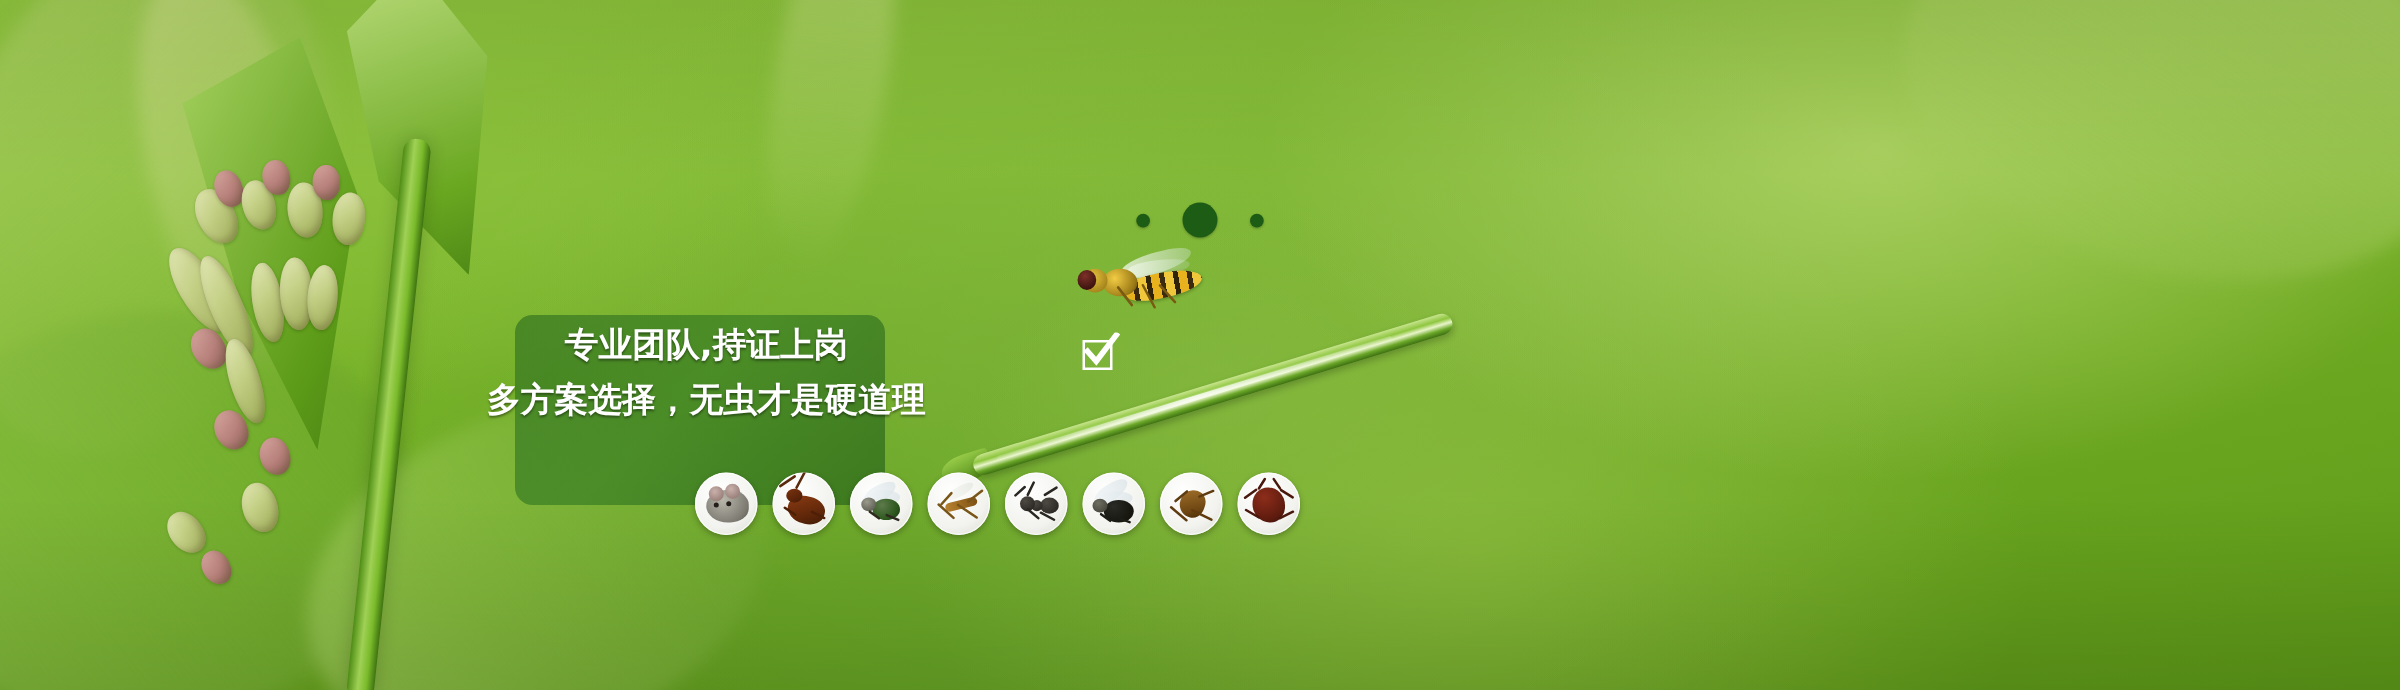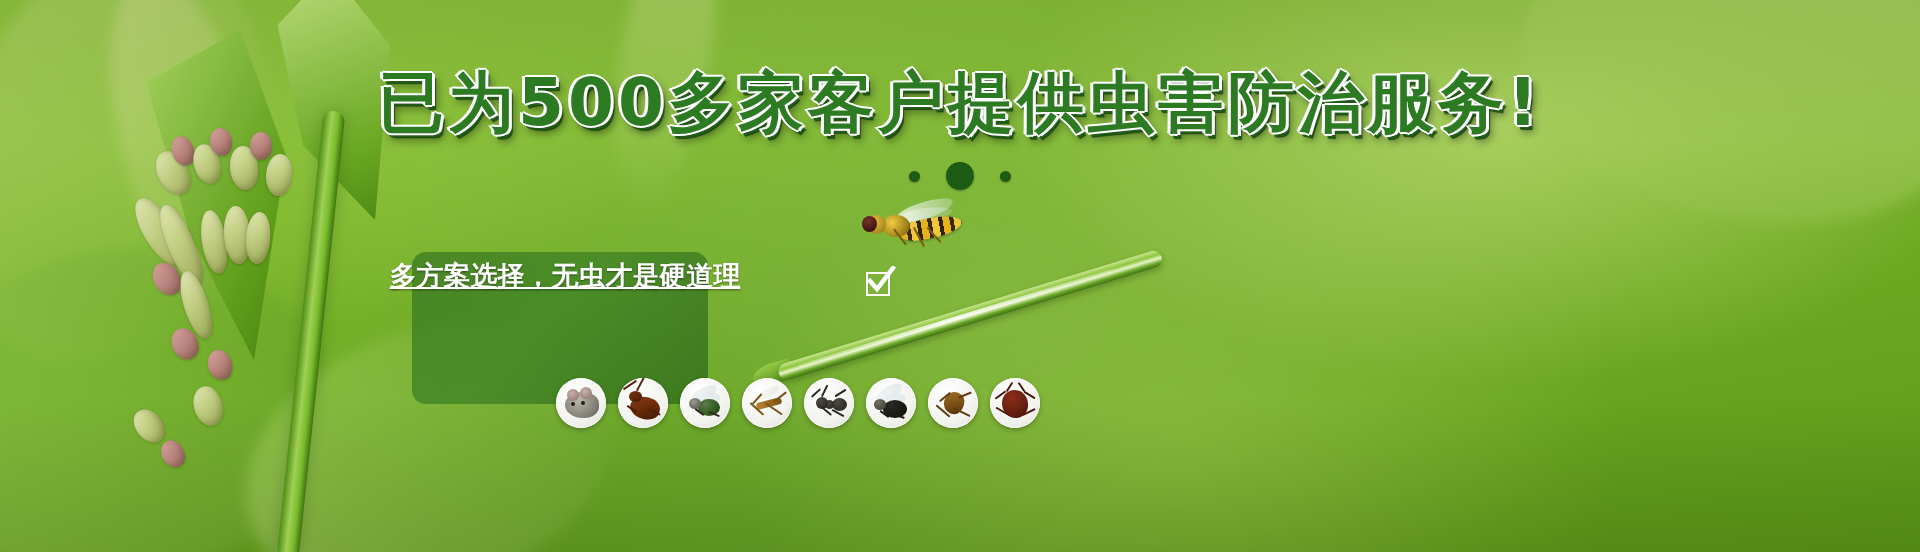--- a/index.html
+++ b/index.html
@@ -197,21 +197,21 @@
     width:470px;
     display:flex; flex-direction:column; gap:8px;
     align-items:center;
   }
   .pline {
     color:#ffffff; font-weight:bold; white-space:nowrap;
     text-shadow:0 1px 2px rgba(0,0,0,.42);
     font-family:"DejaVu Sans", sans-serif;
   }
   .pline1 { font-size:27px; letter-spacing:0px; }
-  .pline2 { font-size:27px; letter-spacing:0px;text-decoration:underline; }
+  .pline2 { font-size:27px; letter-spacing:0px; }
   .pline3 { font-size:27px; letter-spacing:0px; }
 
   
   .bullets {
     position:absolute; left:866px; top:272px;
     display:flex; flex-direction:column; gap:20px;
   }
   .bullet { display:flex; align-items:center; gap:14px; }
   .cbox {
     position:relative; width:24px; height:24px;
@@ -330,30 +330,30 @@
     <div class="hf-wing2"></div>
     <div class="hf-abd"></div>
     <div class="hf-thx"></div>
     <div class="hf-head"></div>
     <div class="hf-eye"></div>
     <div class="hf-leg" style="left:30px; top:38px; width:20px; transform:rotate(52deg);"></div>
     <div class="hf-leg" style="left:48px; top:38px; width:22px; transform:rotate(62deg);"></div>
     <div class="hf-leg" style="left:64px; top:36px; width:20px; transform:rotate(48deg);"></div>
   </div>
 
-  <div class="headline">已为500多家客户提供虫害防治服务!</div>
 
   <div class="dots">
     <span class="dot sm"></span>
     <span class="dot lg"></span>
     <span class="dot sm"></span>
   </div>
 
   <div class="panel"></div>
   <div class="panel-lines">
+    <div class="pline pline1">专业团队,持证上岗</div>
     <div class="pline pline2">多方案选择，无虫才是硬道理</div>
   </div>
 
   <div class="bullets">
     <div class="bullet">
       <span class="cbox">
         <svg viewBox="0 0 30 30" aria-hidden="true">
           <path d="M4 15 L11 23 L27 2" fill="none" stroke="#ffffff" stroke-width="4.5" stroke-linecap="square" stroke-linejoin="miter"></path>
         </svg>
       </span>

